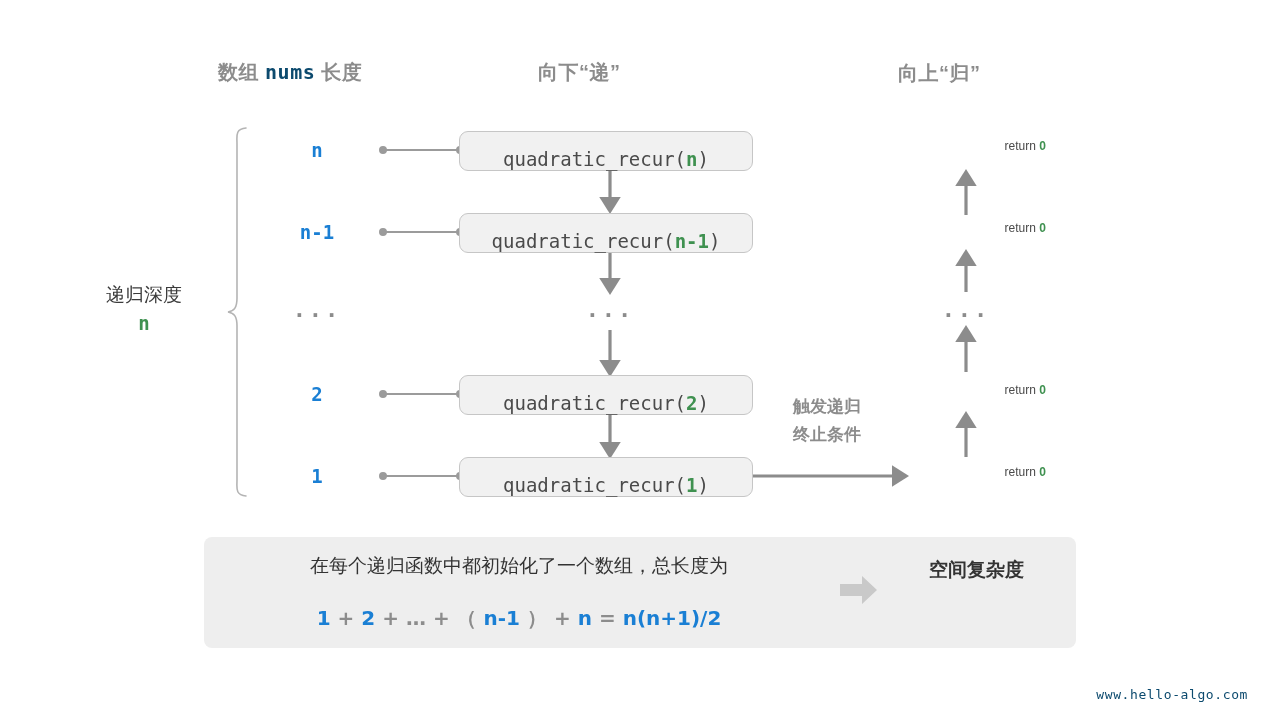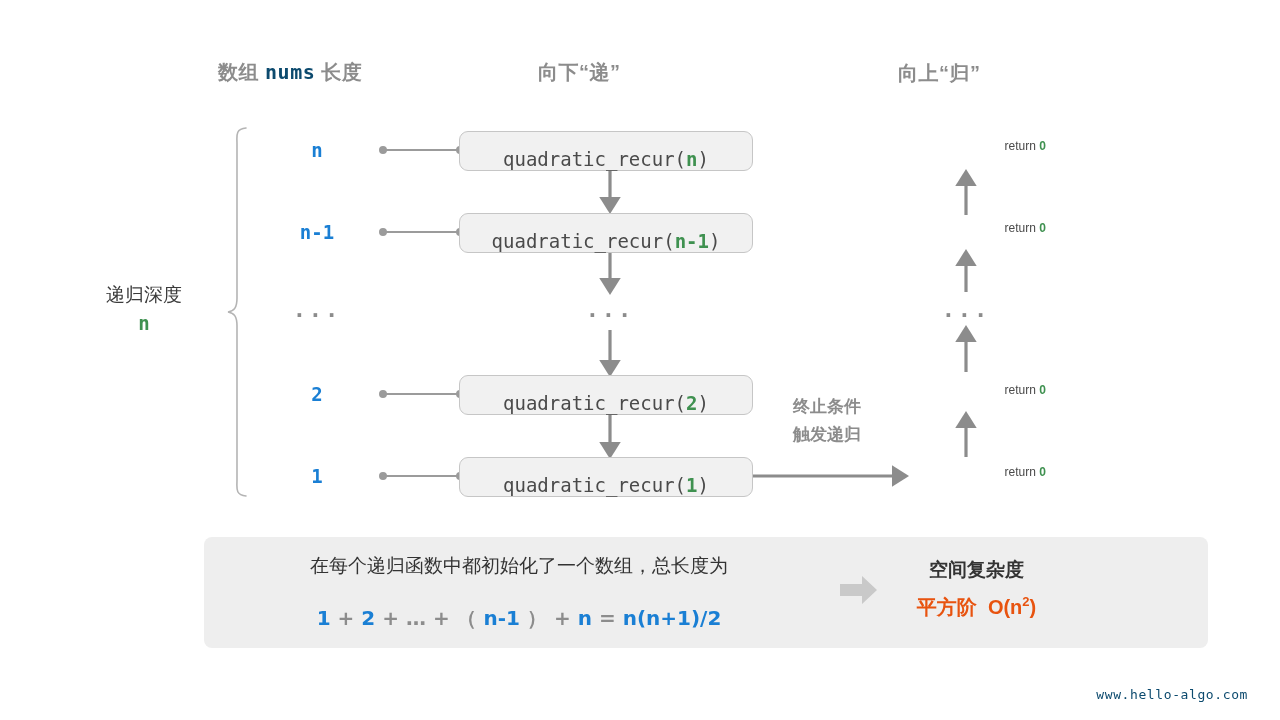--- a/index.html
+++ b/index.html
@@ -128,21 +128,21 @@
     font-weight: bold;
     color: #8c8c8c;
     line-height: 1.65;
   }
 
   
   #summary {
     position: absolute;
     left: 204px;
     top: 537px;
-    width: 1004px;
+    width: 872px;
     height: 111px;
     background: #eeeeee;
     border-radius: 8px;
   }
   #summary-text {
     position: absolute;
     left: 30px;
     top: 14px;
     width: 570px;
     text-align: center;
@@ -295,40 +295,36 @@
   <div class="ret" style="left:886px; top:383px;">
     <span>return</span>
     <span class="zero">0</span>
   </div>
   <div class="ret" style="left:886px; top:465px;">
     <span>return</span>
     <span class="zero">0</span>
   </div>
 
   <div id="trigger-note">
+    <div>触发递归</div>
     <div>终止条件</div>
-    <div>触发递归</div>
   </div>
 
   <div id="summary">
     <div id="summary-text">
       <div class="sum-line1">在每个递归函数中都初始化了一个数组，总长度为</div>
       <div class="sum-formula" id="formula"><span class="b">1</span> <span>+</span> <span class="b">2</span> <span>+</span> <span>…</span> <span>+</span> <span>（</span> <span class="b">n-1</span> <span>）</span> <span>+</span> <span class="b">n</span> <span>=</span> <span class="b">n(n+1)/2</span></div>
     </div>
 
     <div id="arrow-big">
       <svg width="38" height="30" viewBox="0 0 38 30">
         <path d="M0 9 L22 9 L22 1 L37 15 L22 29 L22 21 L0 21 Z" fill="#c9c9c9"></path>
       </svg>
     </div>
 
     <div id="summary-right">
       <div class="sum-title">空间复杂度</div>
-      <div class="sum-value">
-        <span>平方阶</span>&nbsp;
-        <span>O(n</span><sup>2</sup><span>)</span>
-      </div>
     </div>
   </div>
 
   <div id="watermark">www.hello-algo.com</div>
 
 </div>
 
 </body></html>

